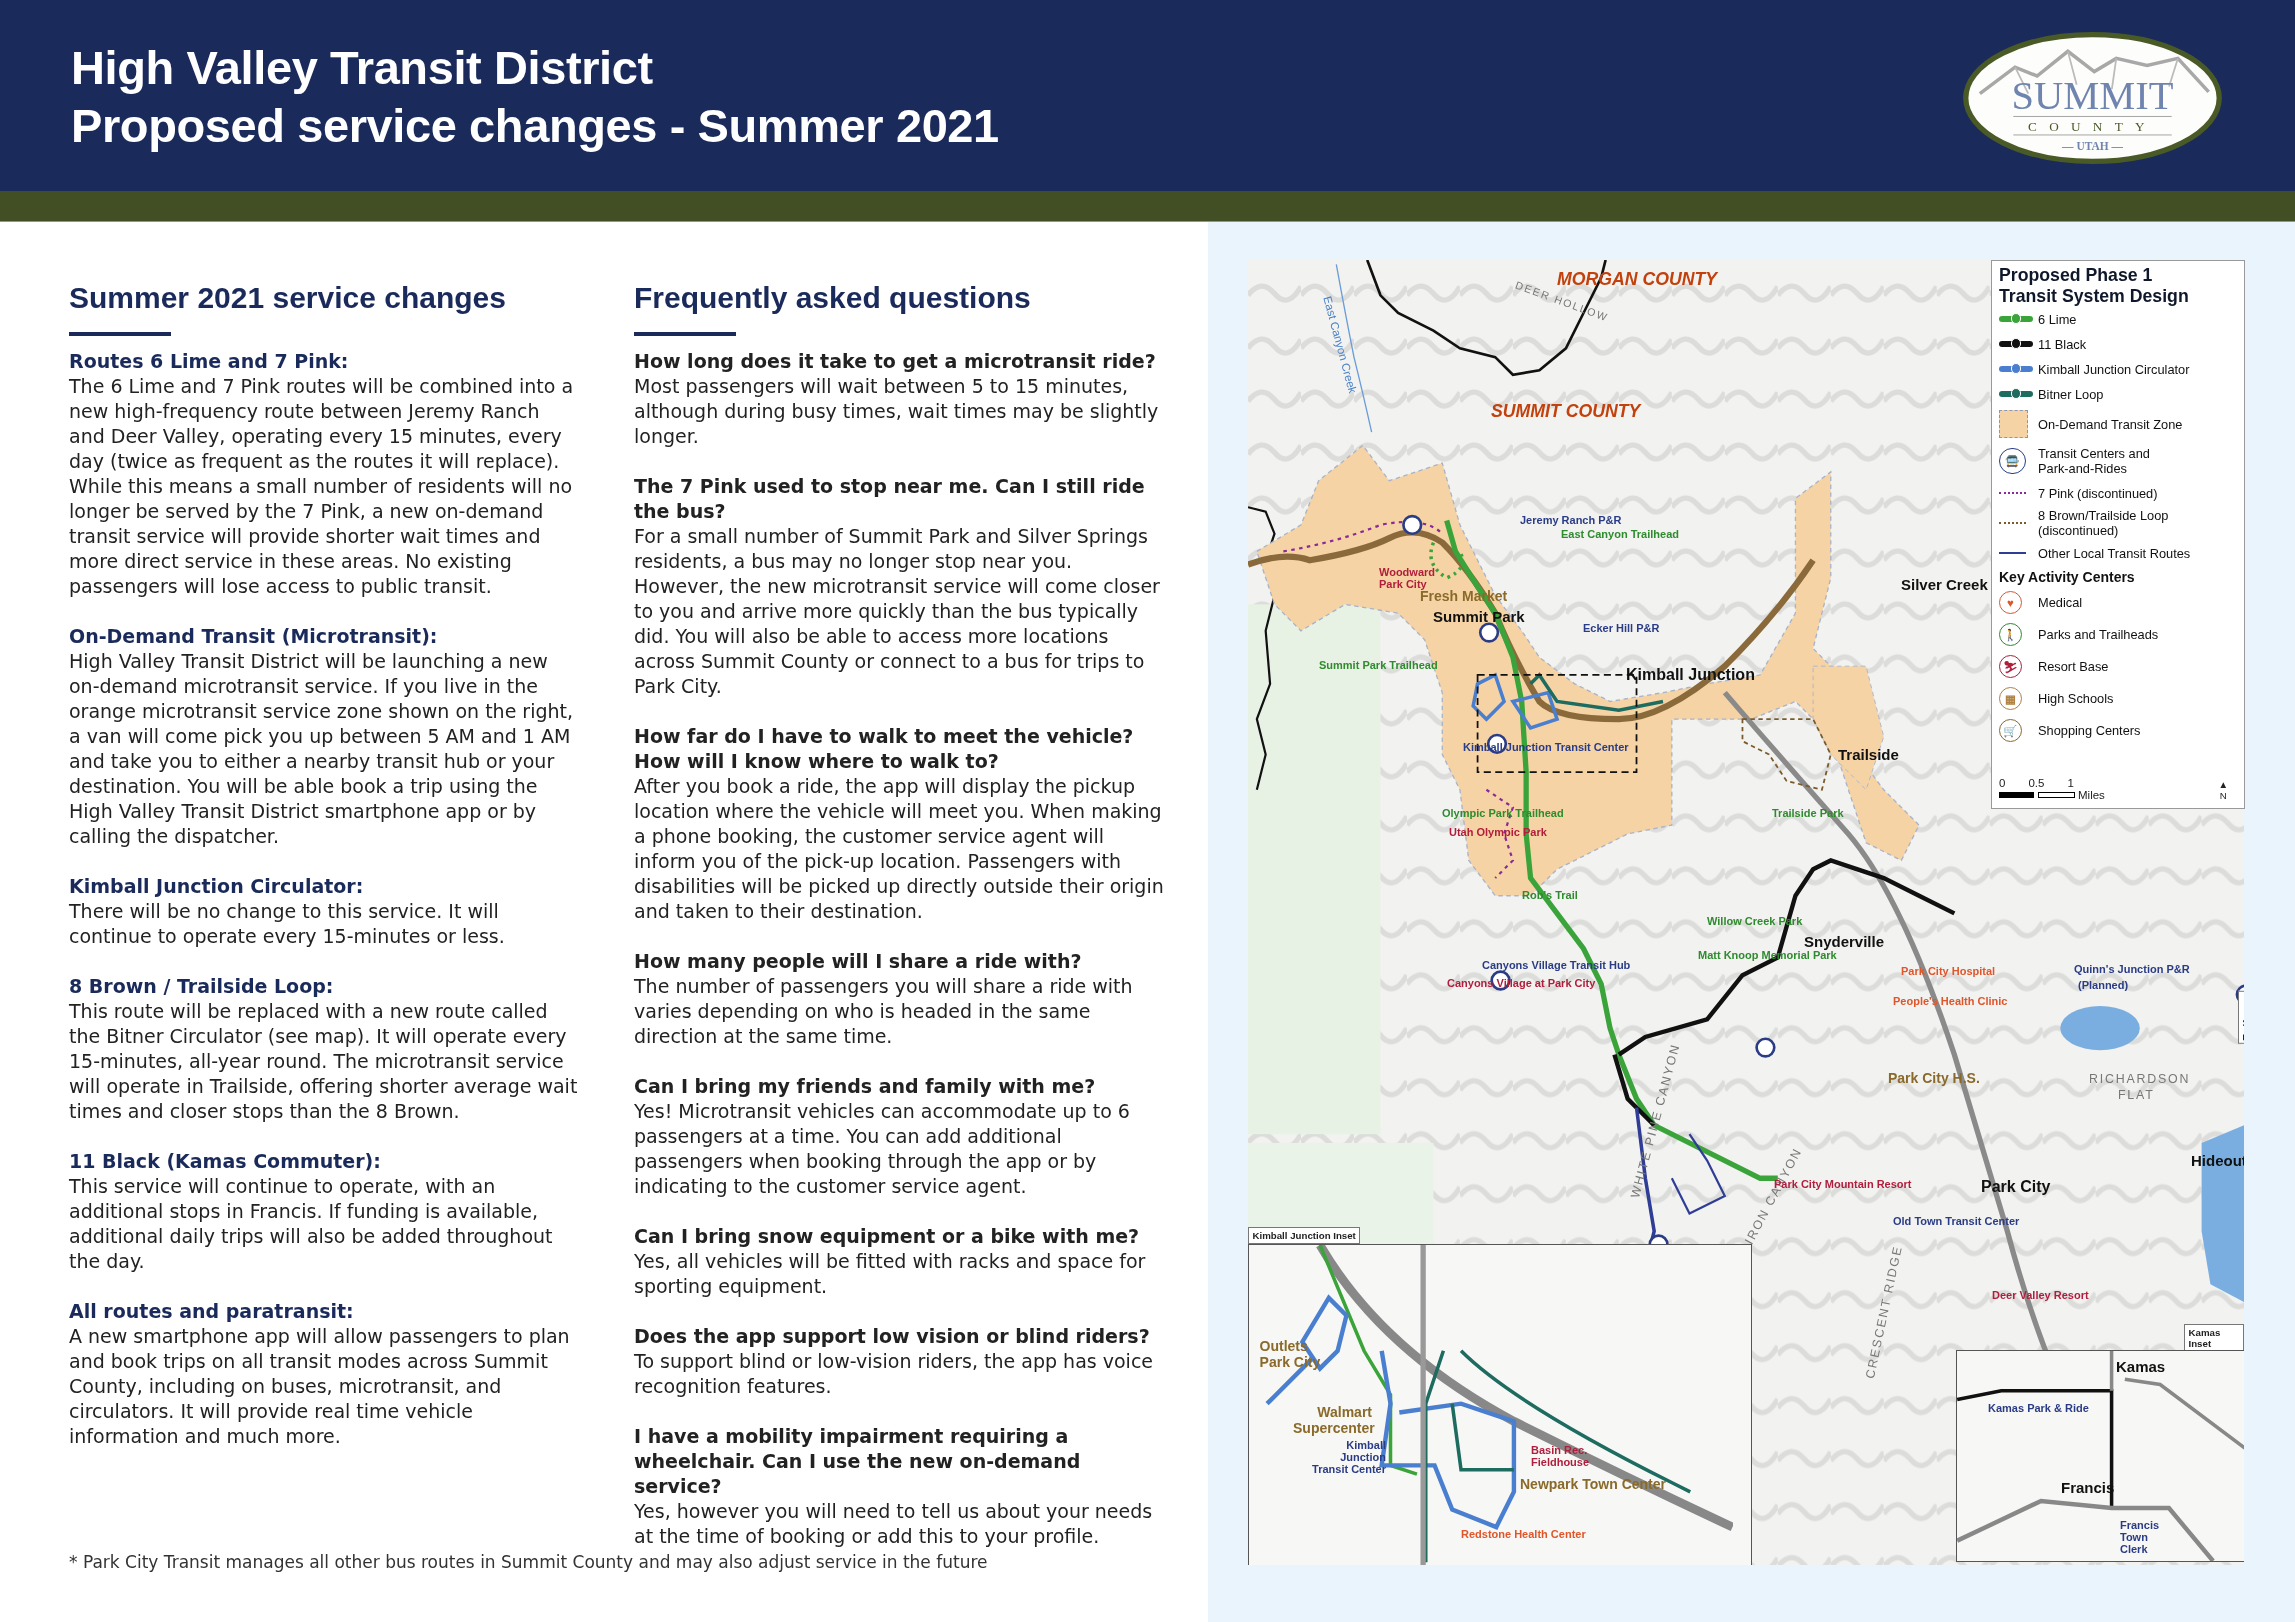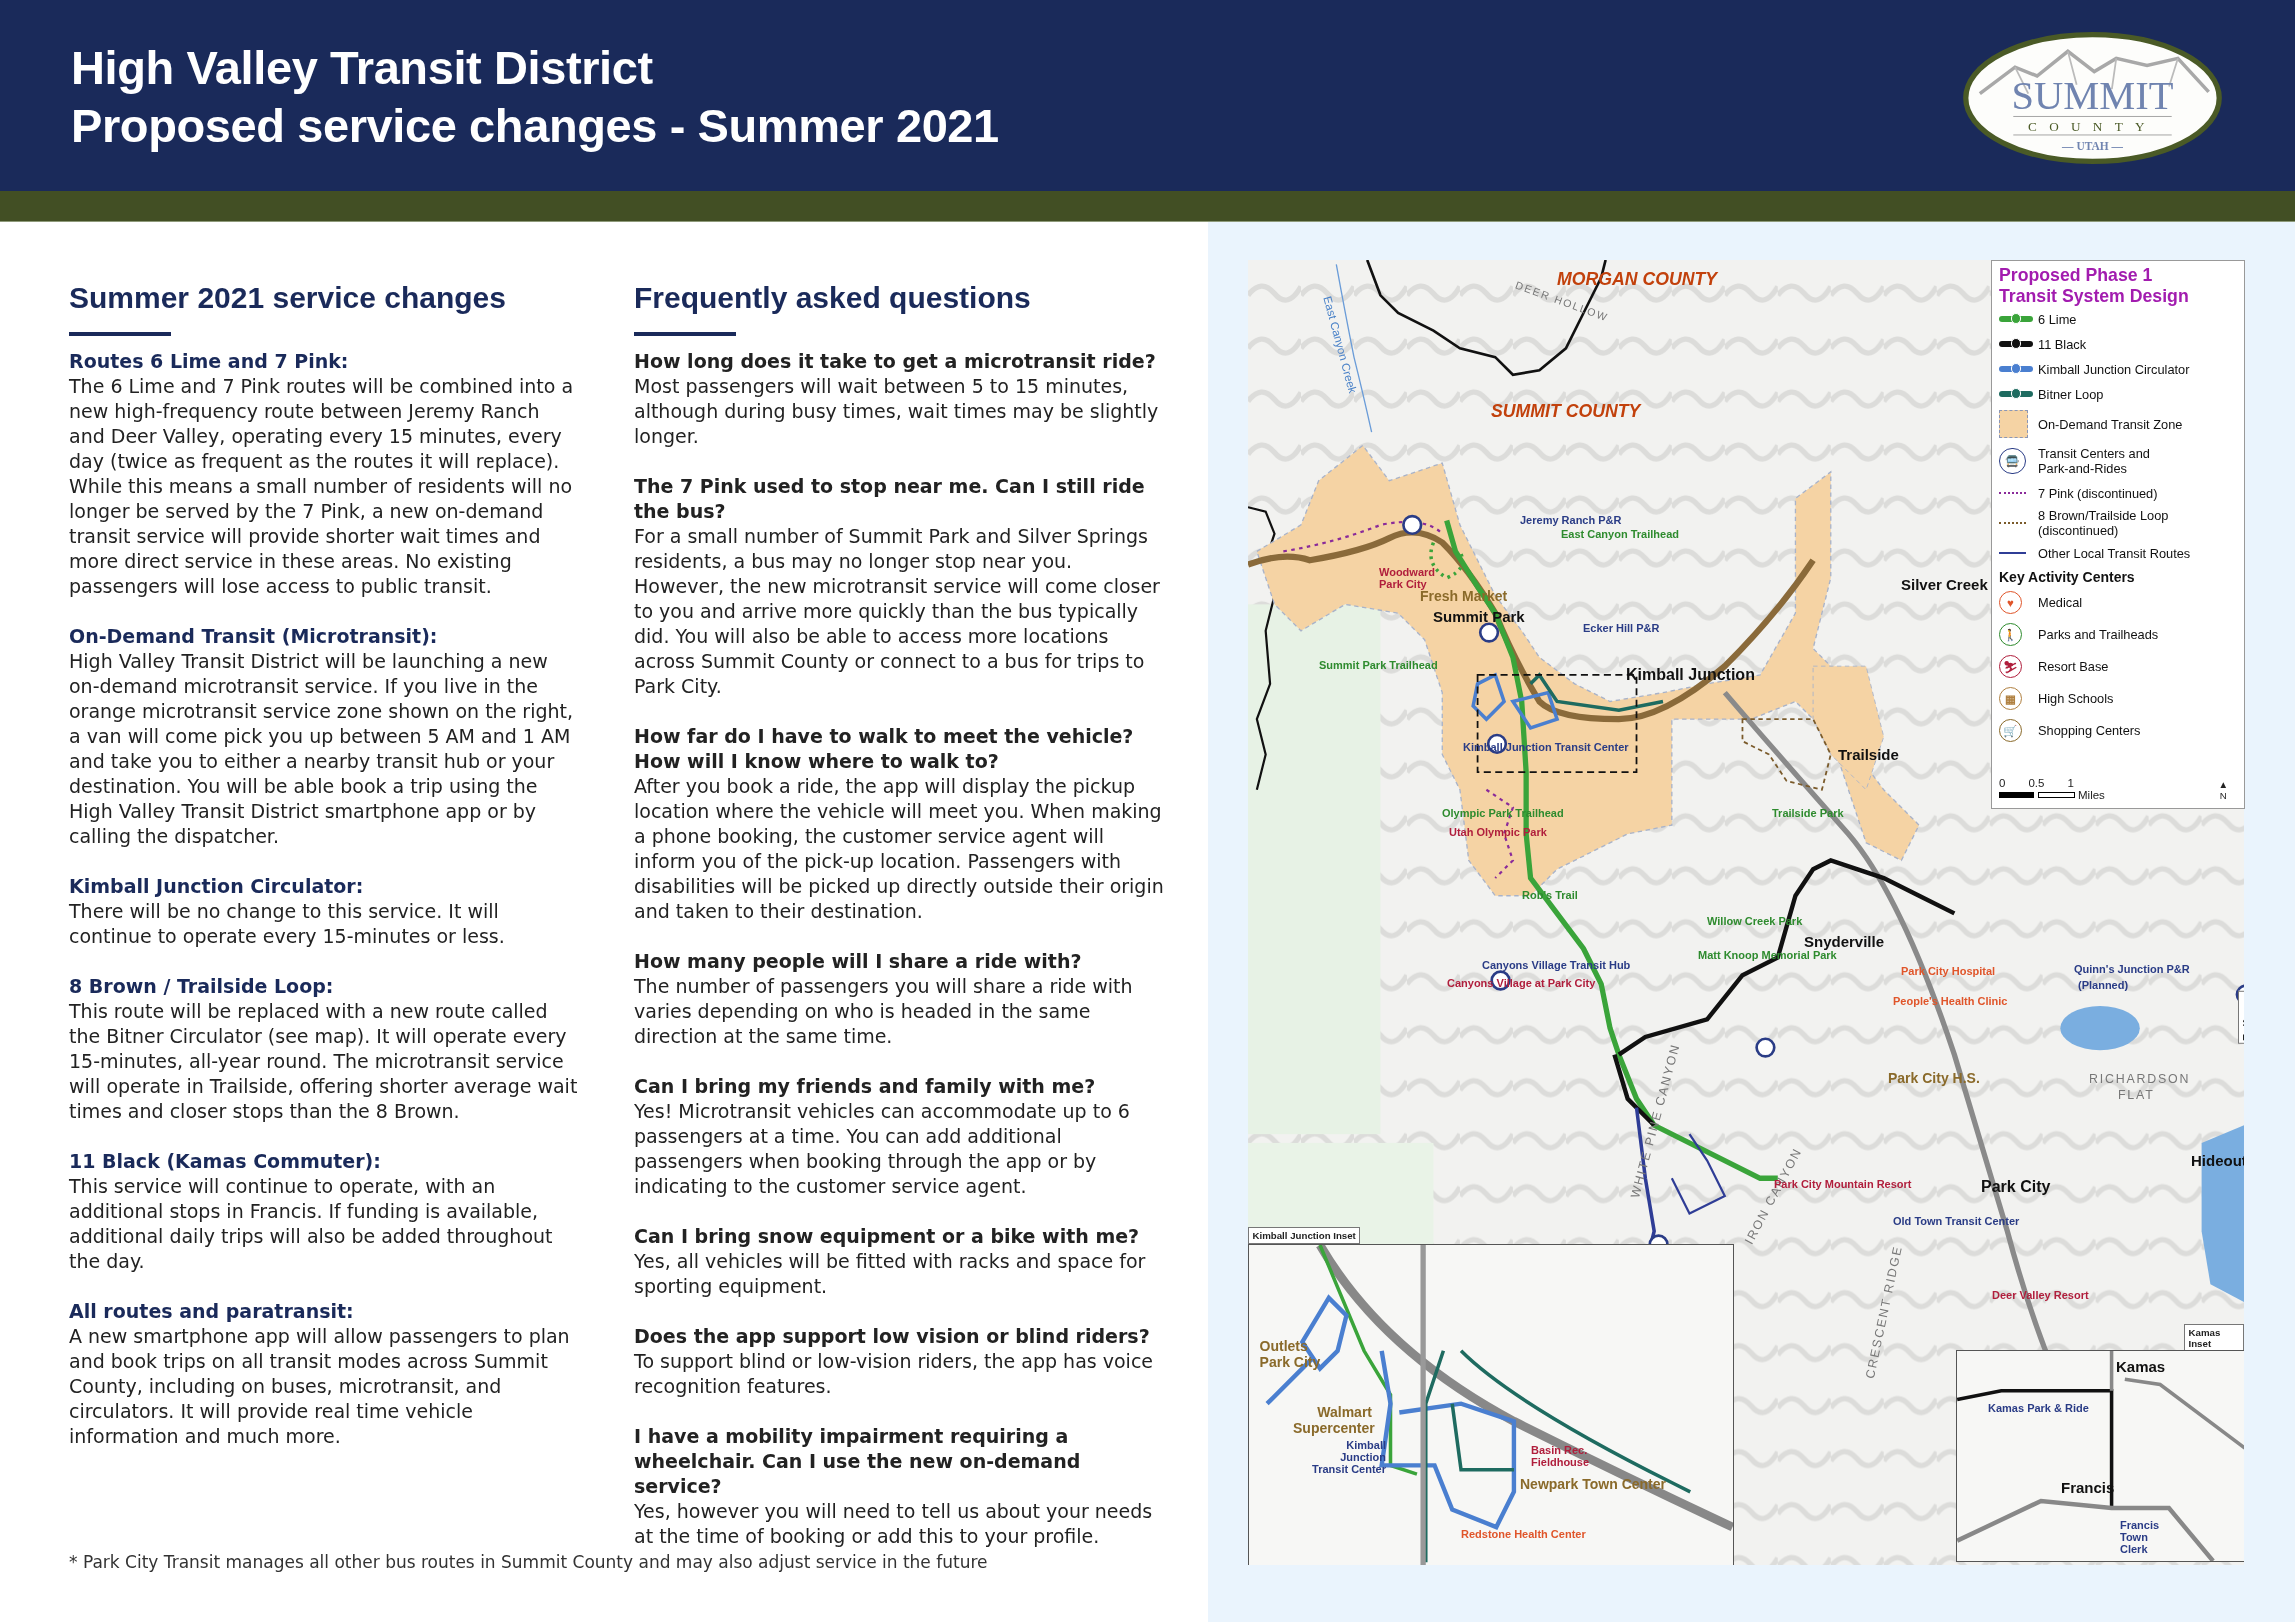--- a/index.html
+++ b/index.html
@@ -13,21 +13,21 @@
   h2.section-title{margin:0;font-family:"Liberation Sans",sans-serif;font-size:30px;font-weight:bold;color:#1a2a5a;line-height:37px;}
   .rule{width:102px;height:4.4px;background:#1a2a5a;margin:16px 0 12.4px 0;}
   .block{margin-bottom:25px;}
   .block-head{font-weight:bold;color:#1a2a5a;font-size:19px;line-height:25px;}
   .faq-head{font-weight:bold;color:#222;font-size:19px;line-height:25px;}
   .block-body{font-size:19px;line-height:25px;color:#222;}
   .footnote{position:absolute;left:69px;top:1552px;font-size:17px;color:#333;}
   .map-panel{position:absolute;left:1208px;top:222px;width:1088px;height:1400px;background:#eaf4fd;}
   .map{position:absolute;left:1248px;top:260px;width:996px;height:1305px;background:#f3f3f1;overflow:hidden;}
   .legend{position:absolute;left:1991px;top:260px;width:252px;height:547px;background:#fff;border:0.9px solid #999;font-family:"Liberation Sans",sans-serif;}
-  .legend-title{font-weight:bold;font-size:17.7px;line-height:21px;color:#a21caf;margin:3.5px 0 0 7px;}
+  .legend-title{font-weight:bold;font-size:17.7px;line-height:21px;color:#0f172a;margin:3.5px 0 0 7px;}
   .leg-row{display:flex;align-items:center;height:25px;margin-left:7px;font-size:12.8px;color:#111;}
   .leg-sym{width:39px;display:flex;align-items:center;justify-content:flex-start;}
   .leg-line{width:34px;height:6.2px;border-radius:3.5px;position:relative;}
   .leg-line::after{content:"";position:absolute;left:11.5px;top:-2.6px;width:10.6px;height:10.6px;border-radius:50%;background:inherit;border:0.9px solid #fff;box-sizing:border-box;}
   .leg-key{font-weight:bold;font-size:14px;margin:3.5px 0 1.8px 7px;color:#111;}
   .leg-circle{width:23px;height:23px;border-radius:50%;border:1.8px solid;box-sizing:border-box;display:flex;align-items:center;justify-content:center;font-size:11.5px;font-weight:bold;}
   .scale{position:absolute;left:7px;bottom:7px;font-size:11.5px;}
   .maplabel{position:absolute;font-family:"Liberation Sans",sans-serif;white-space:nowrap;}
   .ml-black{color:#111;font-size:15px;font-weight:bold;}
   .ml-big{color:#111;font-size:16px;font-weight:bold;}
@@ -225,21 +225,21 @@
   <div class="maplabel ml-black" style="left:943px;top:892px;">Hideout</div>
   <div class="maplabel ml-terrain" style="left:380px;top:936px;transform:rotate(-75deg);transform-origin:left top;">WHITE PINE CANYON</div>
   <div class="maplabel ml-terrain" style="left:494px;top:980px;transform:rotate(-62deg);transform-origin:left top;">IRON CANYON</div>
   <div class="maplabel ml-terrain" style="left:615px;top:1117px;transform:rotate(-78deg);transform-origin:left top;">CRESCENT RIDGE</div>
   <div class="maplabel ml-red" style="left:526px;top:918px;">Park City Mountain Resort</div>
   <div class="maplabel ml-big" style="left:733px;top:918px;">Park City</div>
   <div class="maplabel ml-blue" style="left:645px;top:955px;">Old Town Transit Center</div>
   <div class="maplabel ml-red" style="left:744px;top:1029px;">Deer Valley Resort</div>
 
   <div class="inset-tag" style="left:0;top:967px;">Kimball Junction Inset</div>
-  <div class="inset" style="left:0;top:984px;width:484px;height:320px;">
+  <div class="inset" style="left:0;top:984px;width:484px;height:320px;padding-left:18px;">
     <svg width="484" height="320" viewBox="0 0 548 363" style="position:absolute;left:0;top:0;">
       <path d="M80 0 Q150 120 300 200 Q420 260 548 320" fill="none" stroke="#888" stroke-width="10"></path>
       <path d="M80 0 L130 120 L160 170 L160 250 L190 260" fill="none" stroke="#3aa43a" stroke-width="4"></path>
       <path d="M90 60 L60 110 L80 140 L100 120 L110 80 Z M70 130 L20 180 M150 120 L160 180 L150 250 L210 250 L230 300 L280 320 L300 280 L300 200 L240 180 L170 190" fill="none" stroke="#4a7fd0" stroke-width="5"></path>
       <path d="M220 120 L200 180 L200 360 M240 120 Q300 180 480 270 L500 280 M230 180 L240 255 L300 255" fill="none" stroke="#1e6b60" stroke-width="4"></path>
       <rect x="194" y="0" width="6" height="363" fill="#999"></rect>
     </svg>
     <div class="maplabel ml-brown" style="left:10.6px;top:93px;width:62px;white-space:normal;">Outlets Park City</div>
     <div class="maplabel ml-brown" style="left:44px;top:159px;width:79px;white-space:normal;text-align:right;">Walmart Supercenter</div>
     <div class="maplabel ml-blue" style="left:53px;top:194px;width:84px;white-space:normal;text-align:right;">Kimball Junction Transit Center</div>

